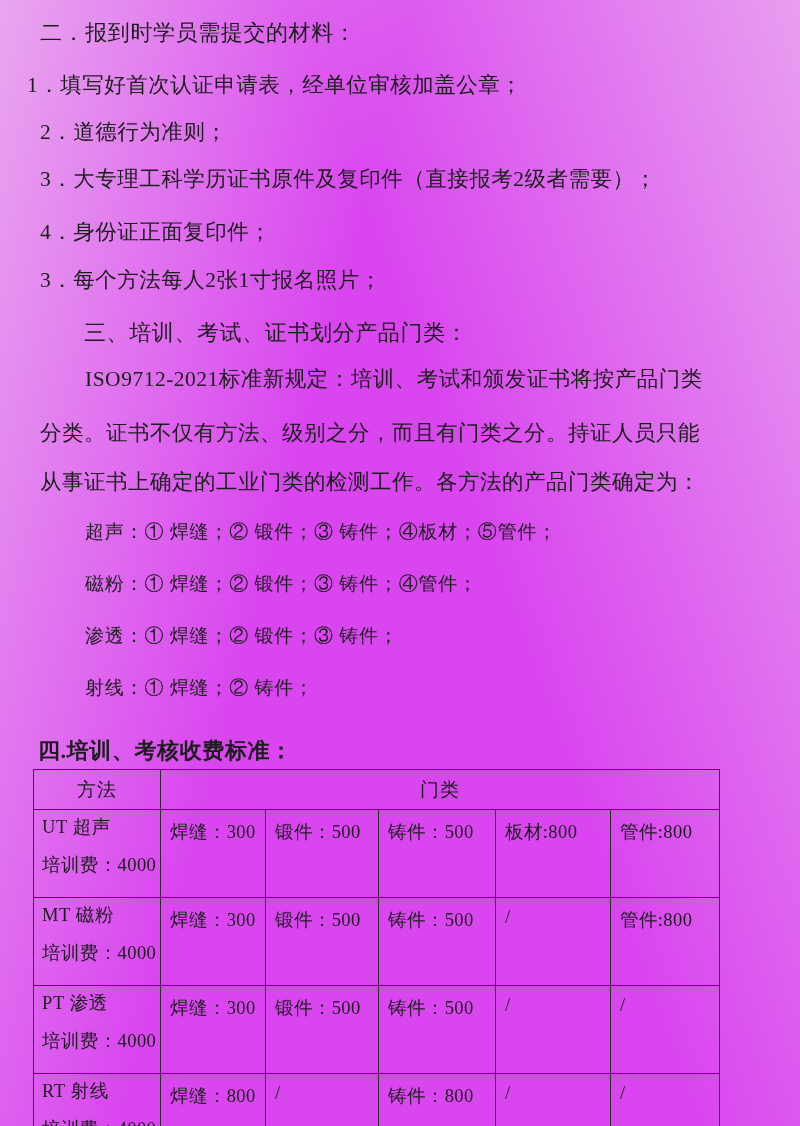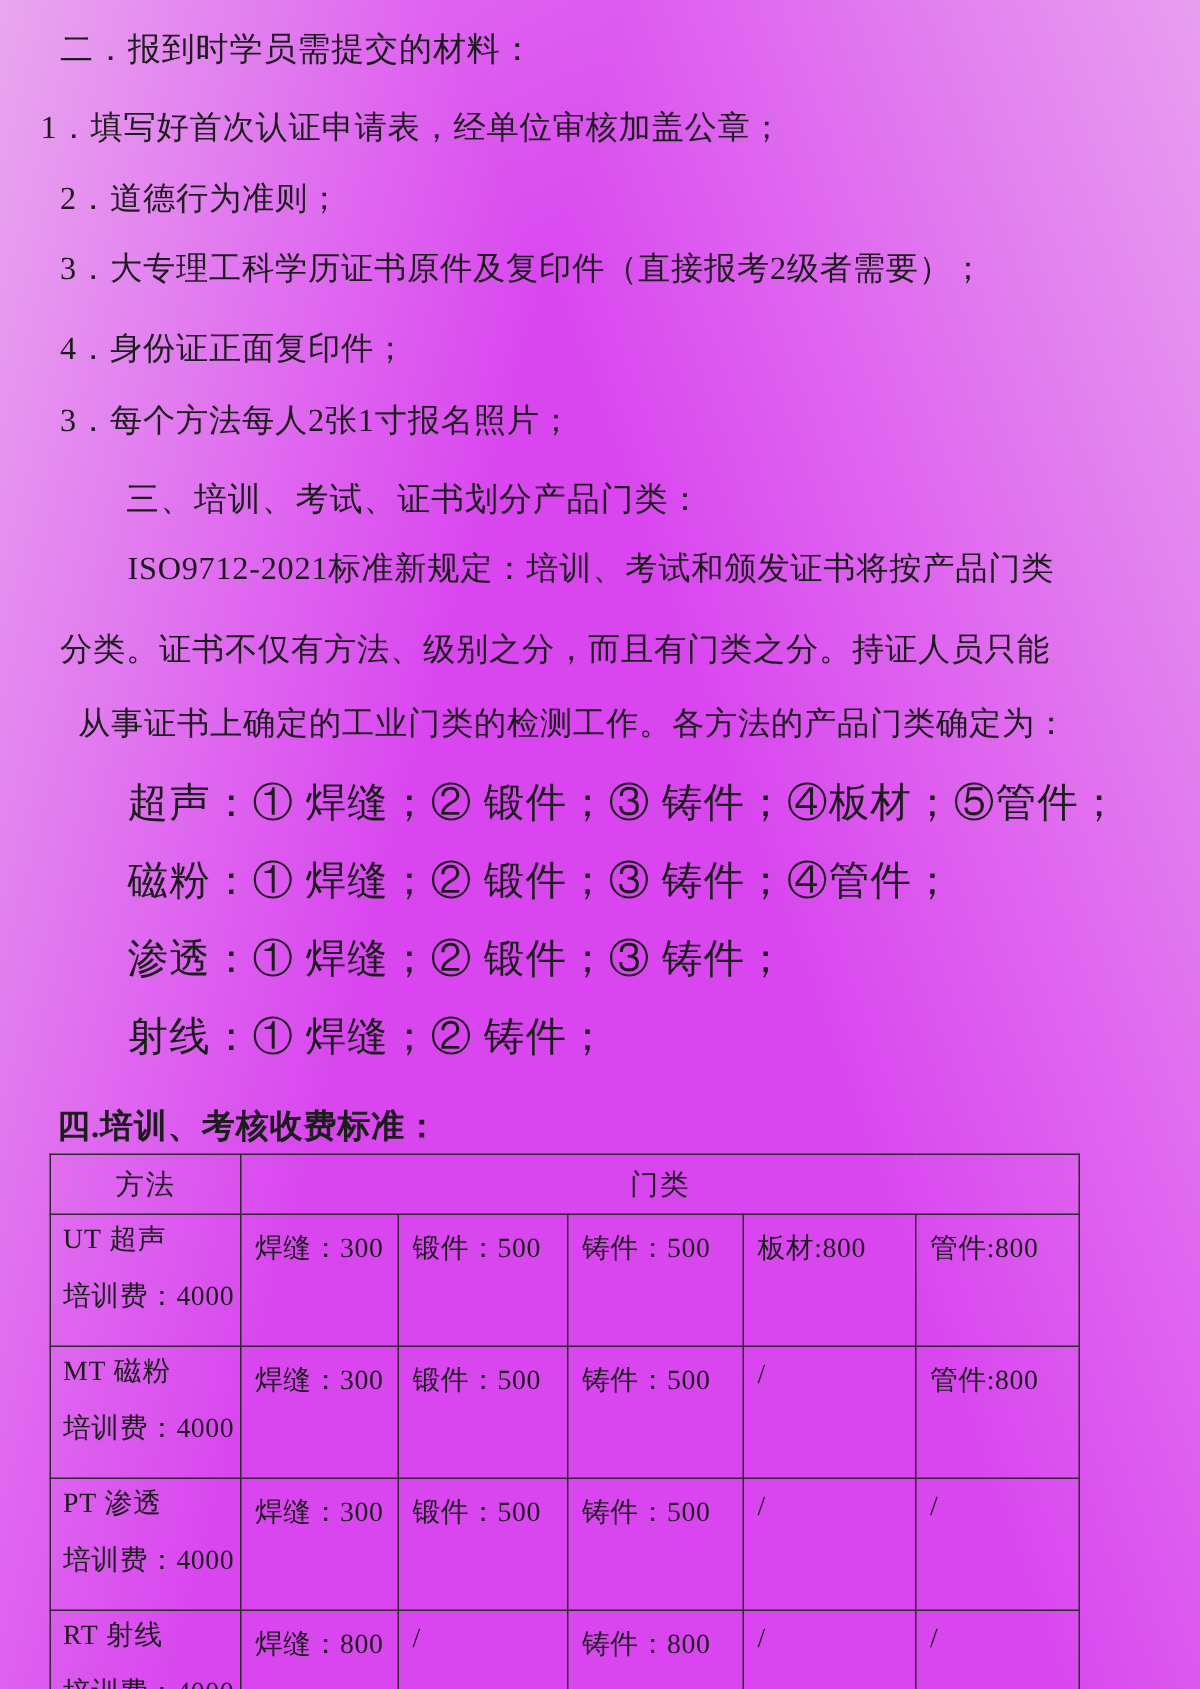--- a/index.html
+++ b/index.html
@@ -56,21 +56,21 @@
   }
   .para {
     font-size: 21.5px;
     letter-spacing: 0.5px;
   }
   .listline {
     font-size: 21.5px;
     letter-spacing: 0.5px;
   }
   .methodline {
-    font-size: 27px;
+    font-size: 19px;
     letter-spacing: 0.8px;
   }
 
   
   .fee-table {
     position: absolute;
     left: 33px;
     top: 769px;
     width: 686px;
     border-collapse: collapse;
@@ -154,21 +154,21 @@
     <div class="line listline" style="left:40px; top:222px;">4．身份证正面复印件；</div>
 
     <div class="line listline" style="left:40px; top:270px;">3．每个方法每人2张1寸报名照片；</div>
 
     <div class="line heading" style="left:40px; top:322px;margin-left:44px;">三、培训、考试、证书划分产品门类：</div>
 
     <div class="line para" style="left:85px; top:355px;margin-top:14px;">ISO9712-2021标准新规定：培训、考试和颁发证书将按产品门类</div>
 
     <div class="line para" style="left:40px; top:423px;">分类。证书不仅有方法、级别之分，而且有门类之分。持证人员只能</div>
 
-    <div class="line para" style="left:40px; top:472px;margin-left:12px;">从事证书上确定的工业门类的检测工作。各方法的产品门类确定为：</div>
+    <div class="line para" style="left:40px; top:472px;">从事证书上确定的工业门类的检测工作。各方法的产品门类确定为：</div>
 
     <div class="line methodline" style="left:85px; top:522px;">超声：① 焊缝；② 锻件；③ 铸件；④板材；⑤管件；</div>
 
     <div class="line methodline" style="left:85px; top:574px;">磁粉：① 焊缝；② 锻件；③ 铸件；④管件；</div>
 
     <div class="line methodline" style="left:85px; top:626px;">渗透：① 焊缝；② 锻件；③ 铸件；</div>
 
     <div class="line methodline" style="left:85px; top:678px;">射线：① 焊缝；② 铸件；</div>
 
     <div class="line heading-bold" style="left:38px; top:740px;text-align:right;">四.培训、考核收费标准：</div>

